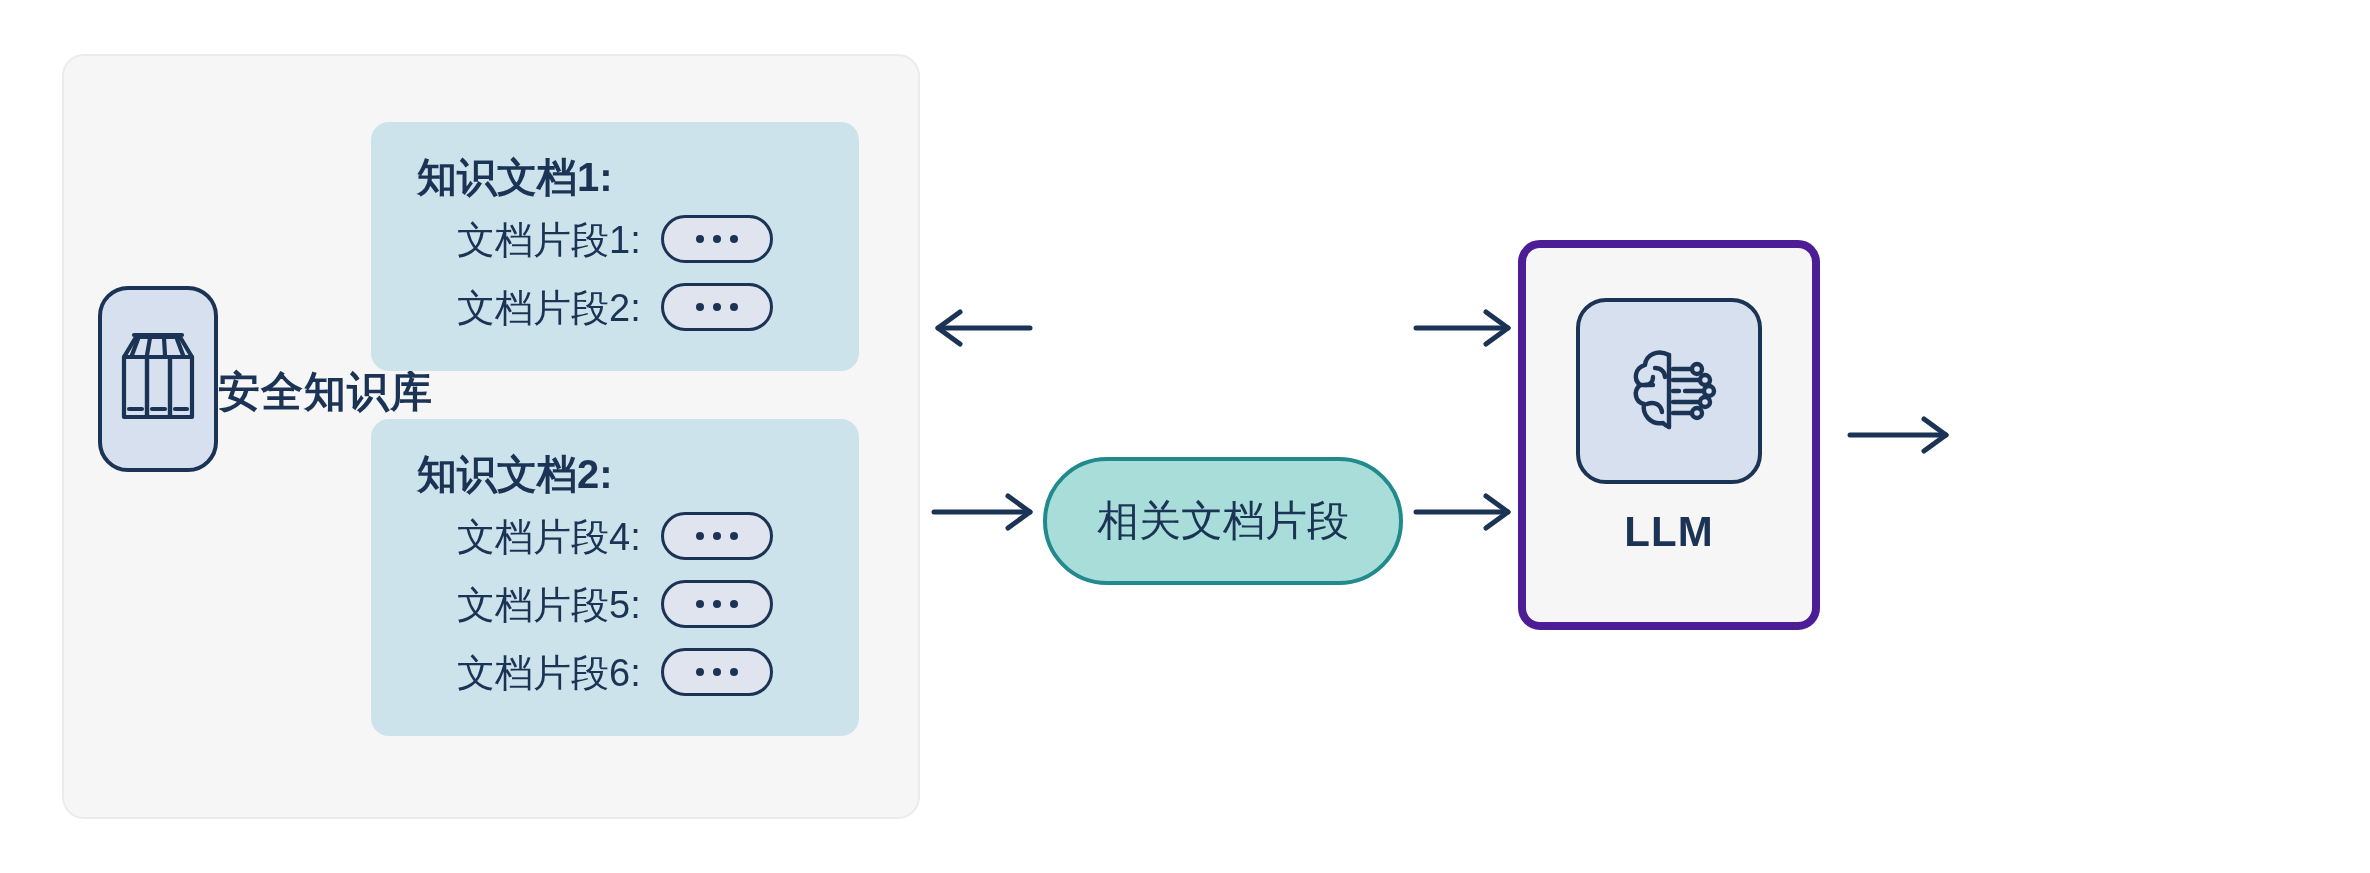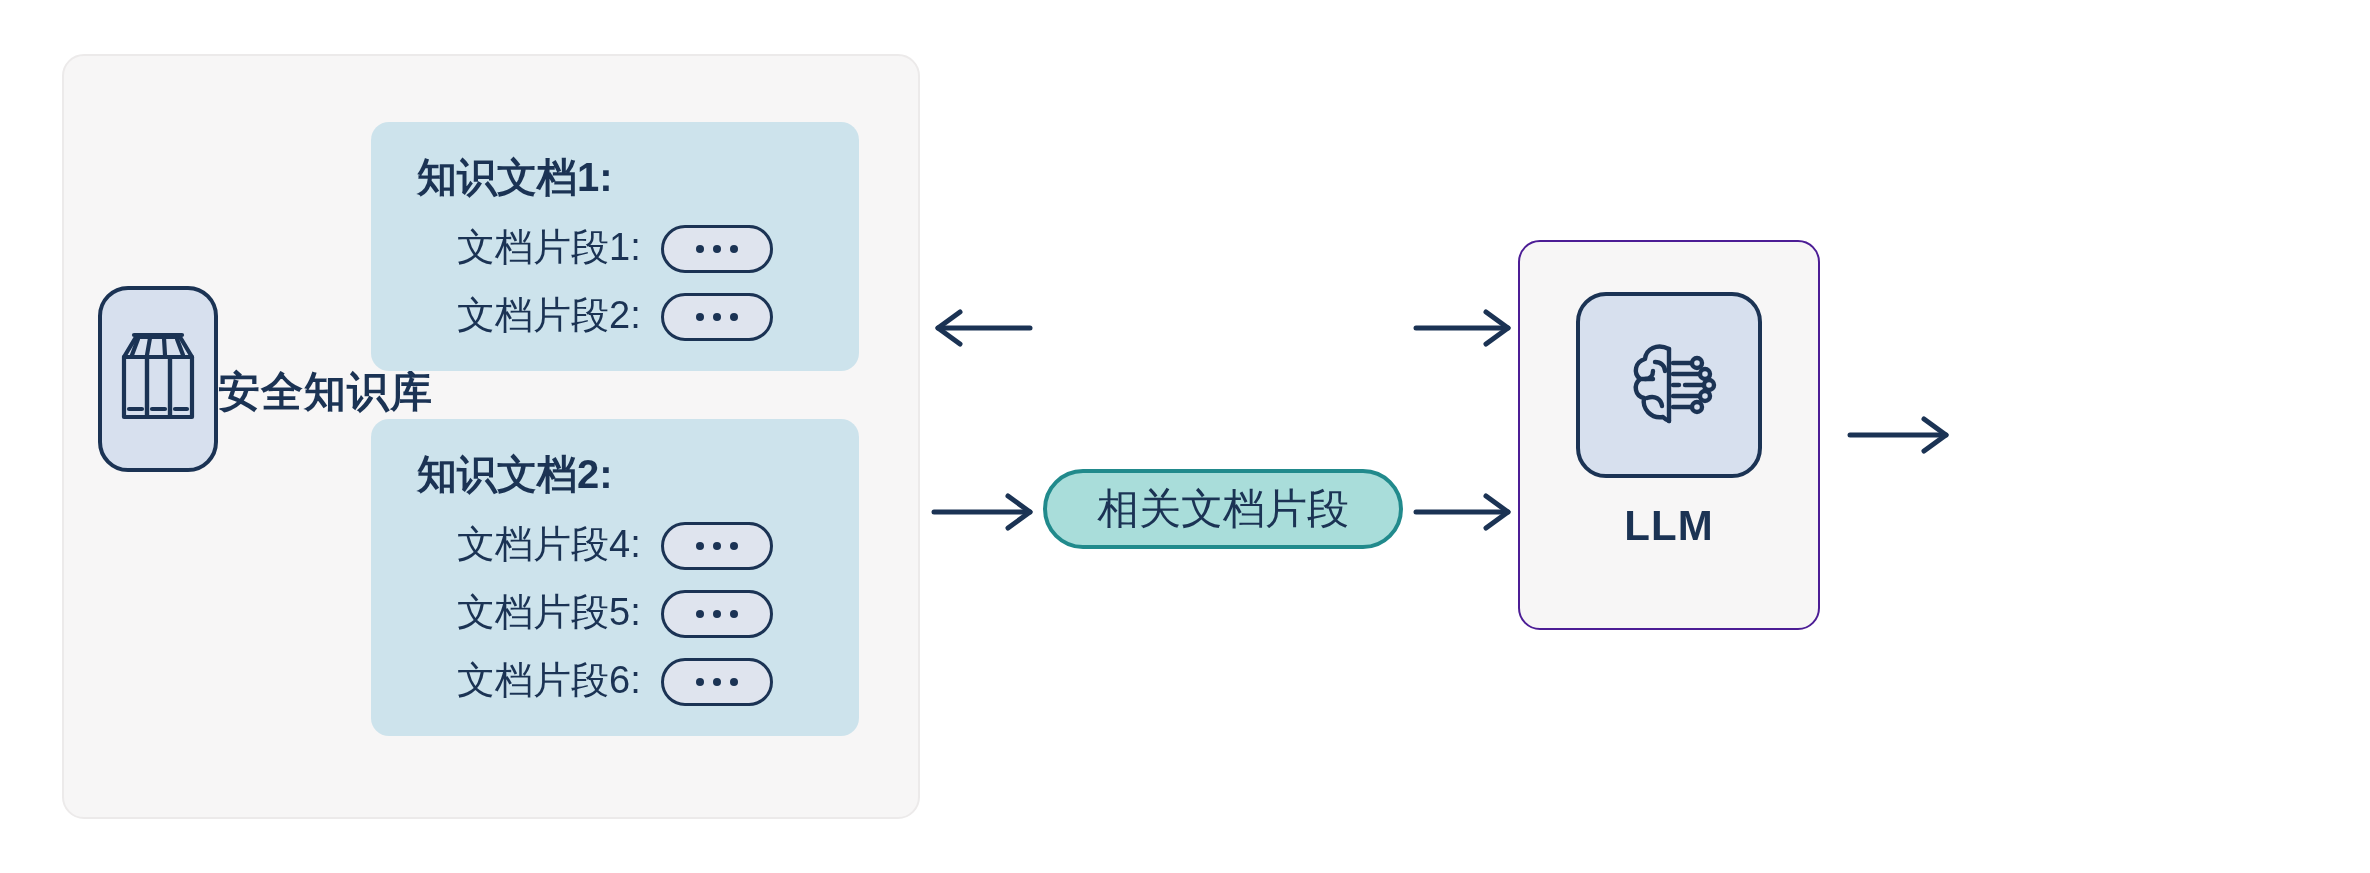--- a/index.html
+++ b/index.html
@@ -85,21 +85,21 @@
   .doc-title {
     font-size: 40px;
     font-weight: bold;
     color: #1b3354;
     margin-bottom: 8px;
     white-space: nowrap;
   }
 
   .chunk-row {
     display: flex;
-    align-items: flex-end;
+    align-items: flex-start;
     margin-left: 40px;
     margin-top: 10px;
     height: 58px;
   }
 
   .chunk-label {
     font-size: 38px;
     color: #1b3354;
     white-space: nowrap;
     margin-right: 20px;
@@ -139,32 +139,32 @@
     box-sizing: border-box;
     display: flex;
     align-items: center;
     justify-content: center;
     font-size: 42px;
     color: #1b3354;
     white-space: nowrap;
   }
 
   #pill-question { left: 1043px; top: 273px; width: 360px; height: 110px; }
-  #pill-chunks   { left: 1043px; top: 469px; width: 360px; height: 80px; }
+  #pill-chunks   { left: 1043px; top: 457px; width: 360px; height: 128px; }
   #pill-output   { left: 1960px; top: 380px; width: 368px; height: 110px; }
 
   
   .llm-block {
     position: absolute;
     left: 1518px;
     top: 240px;
     width: 302px;
     height: 390px;
     background: #f7f6f6;
-    border: 2px solid #4c1d95;
+    border: 8px solid #4c1d95;
     border-radius: 22px;
     box-sizing: border-box;
     display: flex;
     flex-direction: column;
     align-items: center;
   }
   .llm-block .icon-tile { margin-top: 50px; }
   .llm-caption {
     margin-top: 24px;
     font-size: 42px;

